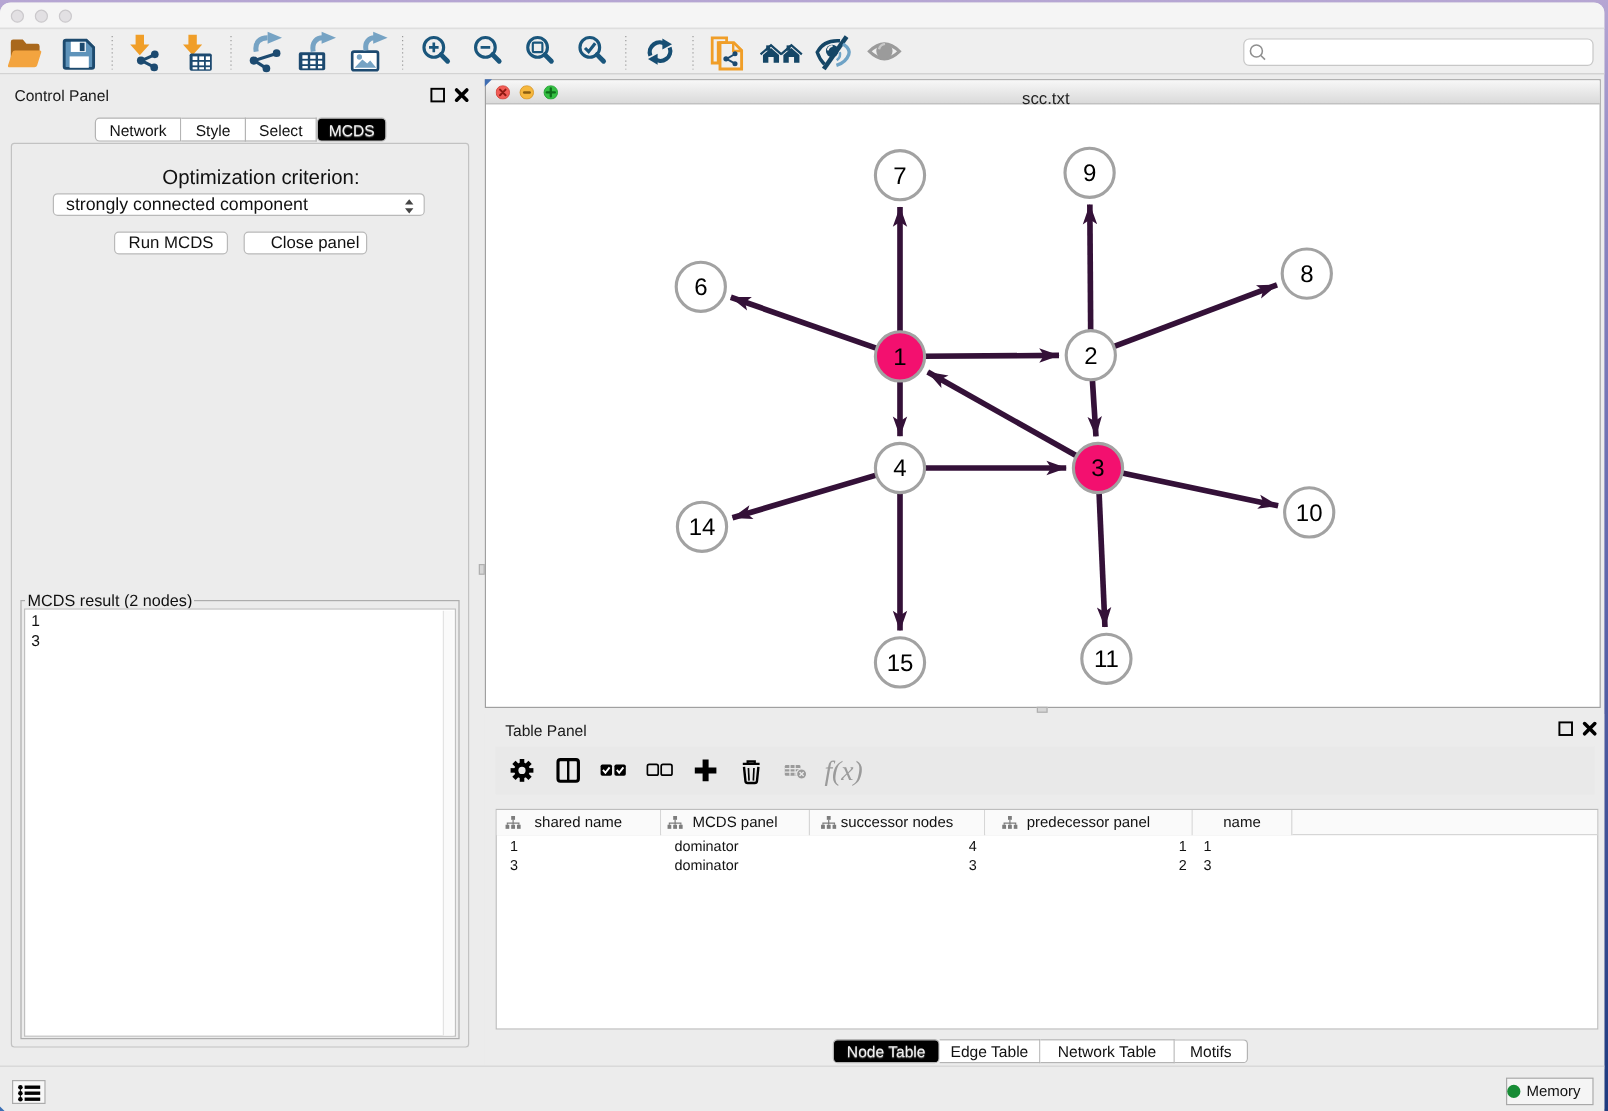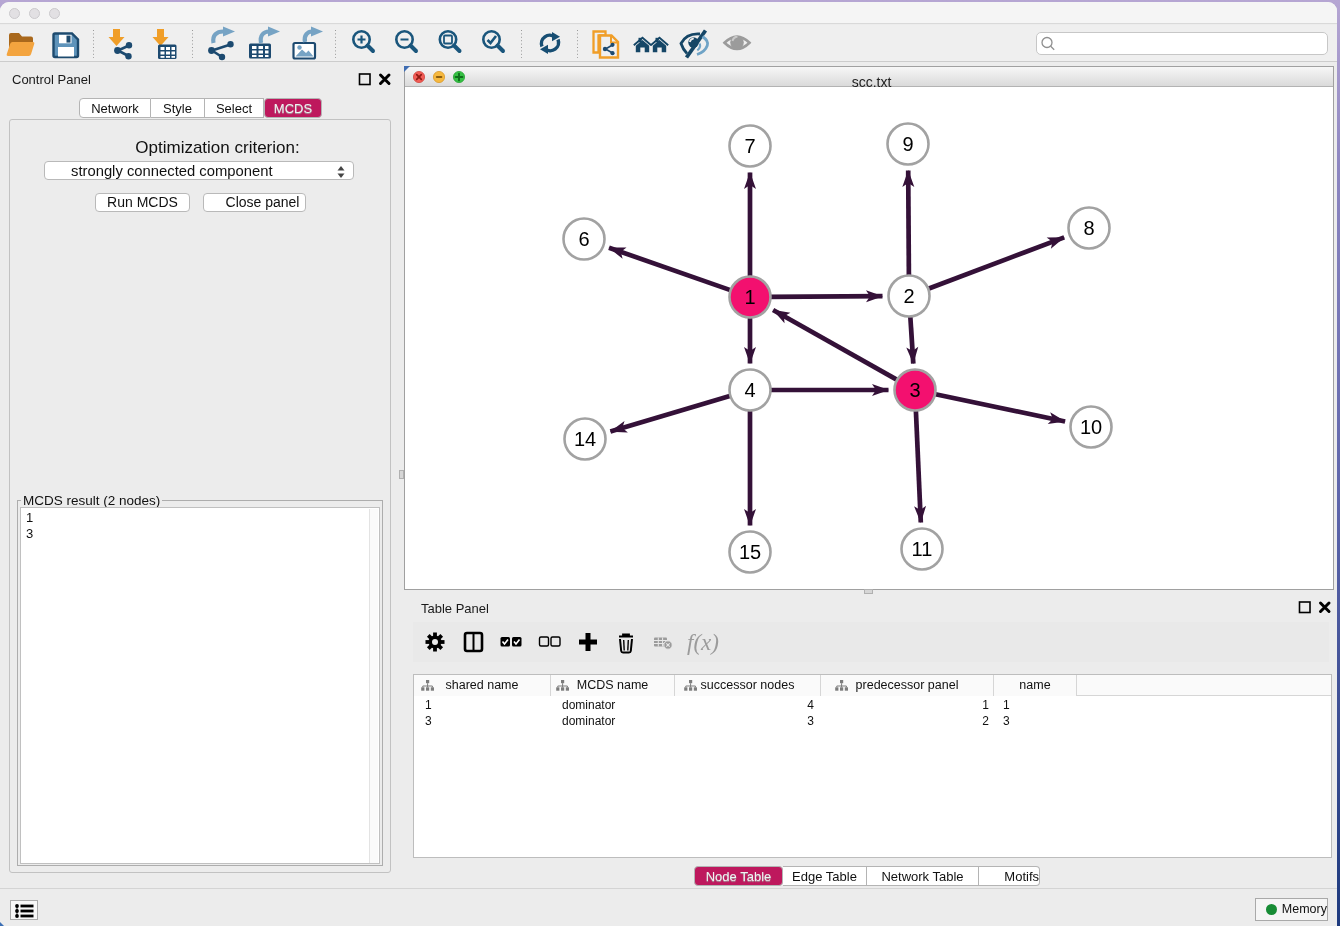--- a/index.html
+++ b/index.html
@@ -17,24 +17,24 @@
 #toolbar { position:absolute; left:0; top:23px; width:100%; height:37px; background:#efefef; border-bottom:1px solid #cccccc; }
 #searchbox { position:absolute; left:1036px; top:7px; width:292px; height:23px; background:#fff; border:1px solid #c7c7c7; border-radius:5px; }
 
 
 #cp { position:absolute; left:0; top:60px; width:403px; height:829px; background:#ececec; }
 #cp-title { position:absolute; left:12px; top:10px; font-size:13px; color:#1a1a1a; }
 #cp-tabs { position:absolute; left:79px; top:35.5px; height:20px; }
 .tab { float:left; height:20px; border:1px solid #b4b4b4; border-left:none; background:#fff; color:#111; font-size:13px; text-align:center; line-height:19px; }
 .tab.first { border-left:1px solid #b4b4b4; border-radius:4px 0 0 4px; }
 .tab.last { border-radius:0 4px 4px 0; }
-.tab.sel { background:#be185d; color:#f2f2f2; text-shadow:0 1px 1px #9f9f9f; border-radius:4px; border-left:1px solid #b4b4b4; }
+.tab.sel { background:#000000; color:#f2f2f2; text-shadow:0 1px 1px #9f9f9f; border-radius:4px; border-left:1px solid #b4b4b4; }
 #cp-pane { position:absolute; left:9px; top:57px; width:382px; height:754px; border:1px solid #c2c2c2; border-radius:3px; background:#ececec; }
 #opt-label { position:absolute; left:16px; top:76px; width:100%; text-align:center; font-size:17px; color:#111; }
-#dropdown { position:absolute; left:44px; top:99px; width:310px; height:19px; background:#fff; border:1px solid #b9b9b9; border-radius:4px; font-size:14.8px; color:#111; line-height:18px; padding-left:26px; }
+#dropdown { position:absolute; left:44px; top:99px; width:310px; height:19px; background:#fff; border:1px solid #b9b9b9; border-radius:4px; font-size:14.8px; color:#111; line-height:18px; padding-left:10px; }
 .btn { position:absolute; height:19px; background:#fff; border:1px solid #b9b9b9; border-radius:4px; font-size:14px; color:#111; text-align:center; line-height:17px; }
 #fieldset { position:absolute; left:17px; top:431px; width:366px; height:373px; border:1px solid #adadad; }
 #fieldset legend { font-size:13.5px; color:#111; margin-left:3px; padding:0 2px; }
 #resultbox { position:absolute; left:20px; top:445px; width:360px; height:357px; background:#fff; border:1px solid #c0c0c0; font-size:13px; color:#111; padding:2px 0 0 5px; line-height:16px; }
 #resultbox .sb { position:absolute; right:1px; top:1px; width:9px; height:354px; background:#fafafa; border-left:1px solid #e3e3e3; }
 
 
 #netwin { position:absolute; left:404px; top:64px; width:930px; height:524px; border:1px solid #a0a0a0; background:#fff; }
 #netwin-tb { position:absolute; left:0; top:0; width:100%; height:20px; background:linear-gradient(#f7f7f7,#dadada); border-bottom:1px solid #b3b3b3; }
 #netwin-title { position:absolute; width:100%; top:7px; text-align:center; font-size:14px; color:#222; text-indent:5px; }
@@ -47,21 +47,21 @@
 #tbl { position:absolute; left:9px; top:79px; width:919px; height:184px; background:#fff; border:1px solid #bdbdbd; }
 .hdr { position:absolute; top:0; height:21px; background:#fafafa; border-right:1px solid #d6d6d6; font-size:12.5px; color:#111; text-align:center; line-height:21px; }
 #hdr-row { position:absolute; left:0; top:0; width:100%; height:21px; background:#fafafa; border-bottom:1px solid #d6d6d6; }
 .cell { position:absolute; font-size:12px; color:#111; height:16px; line-height:16px; }
 .hdr svg.treeic { position:absolute; top:4.5px; }
 .splith { position:absolute; background:#d6d6d6; border:1px solid #b0b0b0; }
 #tp-tabs { position:absolute; left:290px; top:271px; height:20px; }
 
 #statusbar { position:absolute; left:0; top:886px; width:1337px; height:36px; background:#ececec; border-top:1px solid #d4d4d4; }
 #listbtn { position:absolute; left:10px; width:28px; height:20px; background:#f8f8f8; border:1px solid #ababab; }
-#membtn { position:absolute; left:1255px; top:9px; width:73px; height:23px; background:#f5f5f5; border:1px solid #a9a9a9; font-size:12.5px; color:#111; text-align:right; line-height:21px; }
+#membtn { position:absolute; left:1255px; top:9px; width:73px; height:23px; background:#f5f5f5; border:1px solid #a9a9a9; font-size:12.5px; color:#111; text-align:left; line-height:21px; }
 </style>
 </head>
 <body>
 <div id="app">
   <div id="titlebar">
     <div class="tlc" style="left:8.5px"></div>
     <div class="tlc" style="left:28.5px"></div>
     <div class="tlc" style="left:48.5px"></div>
   </div>
   <div id="toolbar">
@@ -393,21 +393,21 @@
             <path d="M6.6,3.2 V6 M1.8,7.3 V6 H11.4 V7.3 M6.6,6 V7.3" stroke="#7c7c7c" fill="none"></path>
           </svg><span>shared name</span></div>
       <div class="hdr" style="left:137px; width:124px;"><svg class="treeic" style="left:5px;" width="13" height="11" viewBox="0 0 13 11">
             <g fill="#7c7c7c">
               <rect x="5" y="0" width="3.2" height="3.2"></rect>
               <rect x="0.2" y="7.3" width="3.2" height="3.4"></rect>
               <rect x="5" y="7.3" width="3.2" height="3.4"></rect>
               <rect x="9.8" y="7.3" width="3.2" height="3.4"></rect>
             </g>
             <path d="M6.6,3.2 V6 M1.8,7.3 V6 H11.4 V7.3 M6.6,6 V7.3" stroke="#7c7c7c" fill="none"></path>
-          </svg><span>MCDS name</span></div>
+          </svg><span>MCDS panel</span></div>
       <div class="hdr" style="left:261px; width:146px;"><svg class="treeic" style="left:9px;" width="13" height="11" viewBox="0 0 13 11">
             <g fill="#7c7c7c">
               <rect x="5" y="0" width="3.2" height="3.2"></rect>
               <rect x="0.2" y="7.3" width="3.2" height="3.4"></rect>
               <rect x="5" y="7.3" width="3.2" height="3.4"></rect>
               <rect x="9.8" y="7.3" width="3.2" height="3.4"></rect>
             </g>
             <path d="M6.6,3.2 V6 M1.8,7.3 V6 H11.4 V7.3 M6.6,6 V7.3" stroke="#7c7c7c" fill="none"></path>
           </svg><span>successor nodes</span></div>
       <div class="hdr" style="left:407px; width:173px;"><svg class="treeic" style="left:14px;" width="13" height="11" viewBox="0 0 13 11">
@@ -428,21 +428,21 @@
       <div class="cell" style="left:11px; top:38px;">3</div>
       <div class="cell" style="left:137px; top:38px; width:124px; padding-left:11px;">dominator</div>
       <div class="cell" style="left:261px; top:38px; width:139px; text-align:right;">3</div>
       <div class="cell" style="left:407px; top:38px; width:168px; text-align:right;">2</div>
       <div class="cell" style="left:580px; top:38px; padding-left:9px;">3</div>
     </div>
     <div id="tp-tabs">
       <div class="tab first sel" style="width:89px;">Node Table</div>
         <div class="tab" style="width:84px;">Edge Table</div>
         <div class="tab" style="width:112px;">Network Table</div>
-        <div class="tab last" style="width:61px;text-align:right;">Motifs</div>
+        <div class="tab last" style="width:61px;">Motifs</div>
     </div>
   </div>
   <div id="statusbar">
     <div id="listbtn" style="top:11px;">
       <svg width="26" height="18" viewBox="0 0 26 18" style="margin:1px 0 0 1px;">
         <g fill="#000">
           <circle cx="5" cy="4" r="1.9"></circle>
             <circle cx="5" cy="9" r="1.9"></circle>
             <circle cx="5" cy="14" r="1.9"></circle>
           <rect x="8.5" y="2.6" width="13" height="2.8"></rect>

